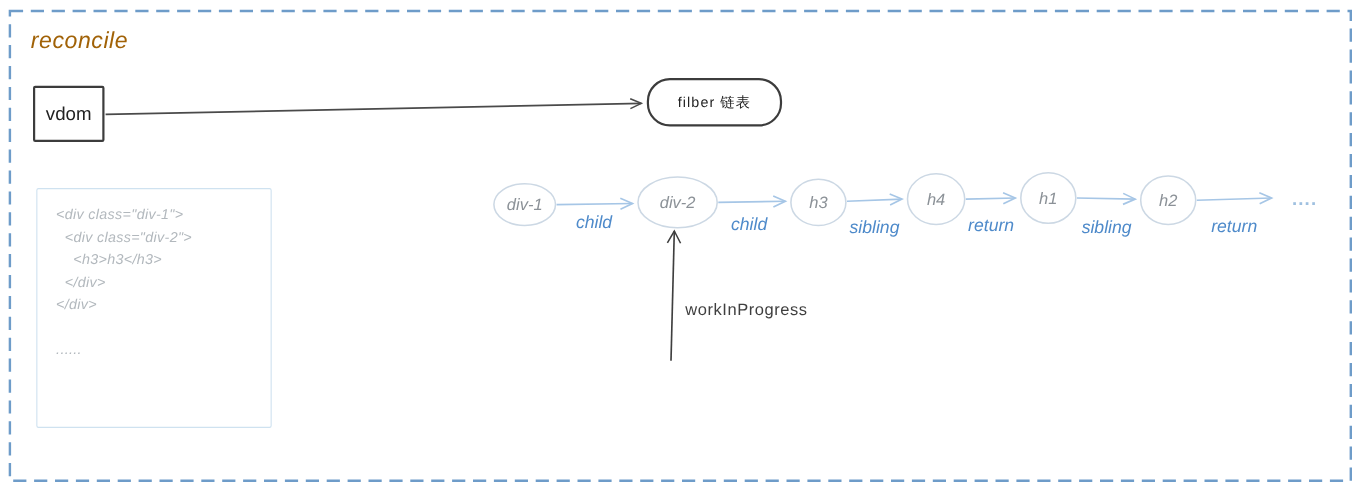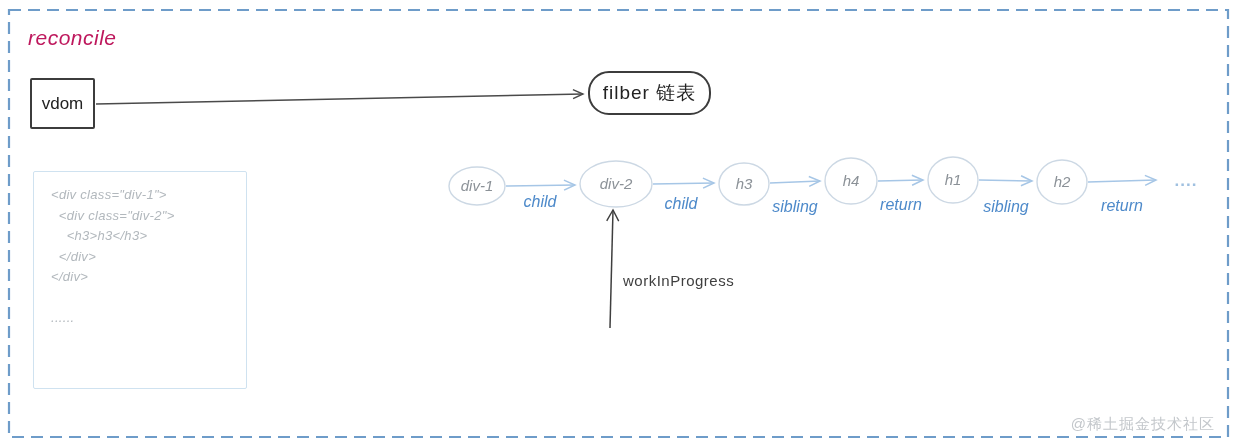--- a/index.html
+++ b/index.html
@@ -9,30 +9,30 @@
     width: 1237px; height: 447px; position: relative; overflow: hidden;
   }
   .canvas {
     position: absolute; inset: 0; width: 1237px; height: 447px; background: #ffffff;
   }
   
   svg.overlay { position: absolute; left: 0; top: 0; width: 1237px; height: 447px; }
 
   .title {
     position: absolute; left: 28px; top: 26px;
-    font-size: 21px; color: #be185d; letter-spacing: 0.5px;
+    font-size: 21px; color: #a16207; letter-spacing: 0.5px;
     font-weight: 500; font-style: italic;
   }
   .hand-box {
     position: absolute; background: #fff; border: 2px solid #3c3c3c;
     display: flex; align-items: center; justify-content: center;
     color: #222; border-radius: 2px;
   }
   .vdom-box { left: 30px; top: 78px; width: 65px; height: 51px; font-size: 17px; }
-  .fiber-box { left: 588px; top: 71px; width: 123px; height: 44px; font-size: 19px; letter-spacing: 1px; border-radius: 21px; }
+  .fiber-box { left: 588px; top: 71px; width: 123px; height: 44px; font-size: 13px; letter-spacing: 1px; border-radius: 21px; }
 
   .code-box {
     position: absolute; left: 33px; top: 171px; width: 214px; height: 218px;
     background: #fff; border: 1px solid #cfe2f0; border-radius: 2px;
     padding: 13px 8px 0 17px;
   }
   .code-line {
     white-space: pre; font-size: 13px; line-height: 20.5px; height: 20.5px;
     color: #b2b8bd; font-style: italic; letter-spacing: 0.3px;
   }
@@ -128,15 +128,14 @@
   <div class="code-box">
     <div class="code-line">&lt;div class="div-1"&gt;</div>
     <div class="code-line">  &lt;div class="div-2"&gt;</div>
     <div class="code-line">    &lt;h3&gt;h3&lt;/h3&gt;</div>
     <div class="code-line">  &lt;/div&gt;</div>
     <div class="code-line">&lt;/div&gt;</div>
     <div class="code-line"></div>
     <div class="code-line">......</div>
   </div>
 
-  <div class="watermark">@稀土掘金技术社区</div>
 
 </div>
 
 </body></html>

